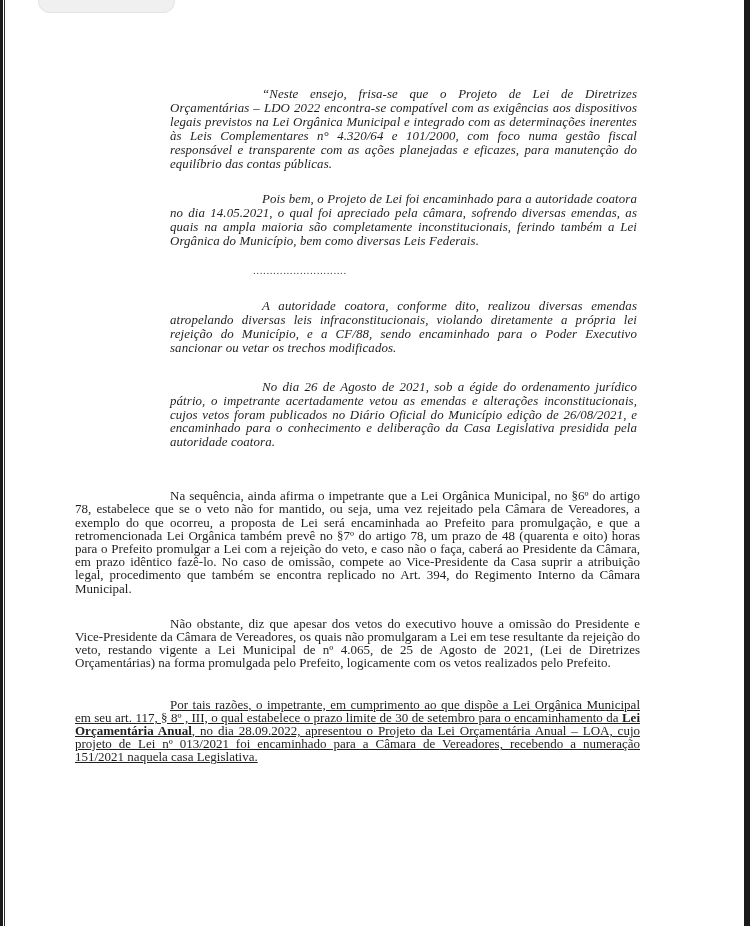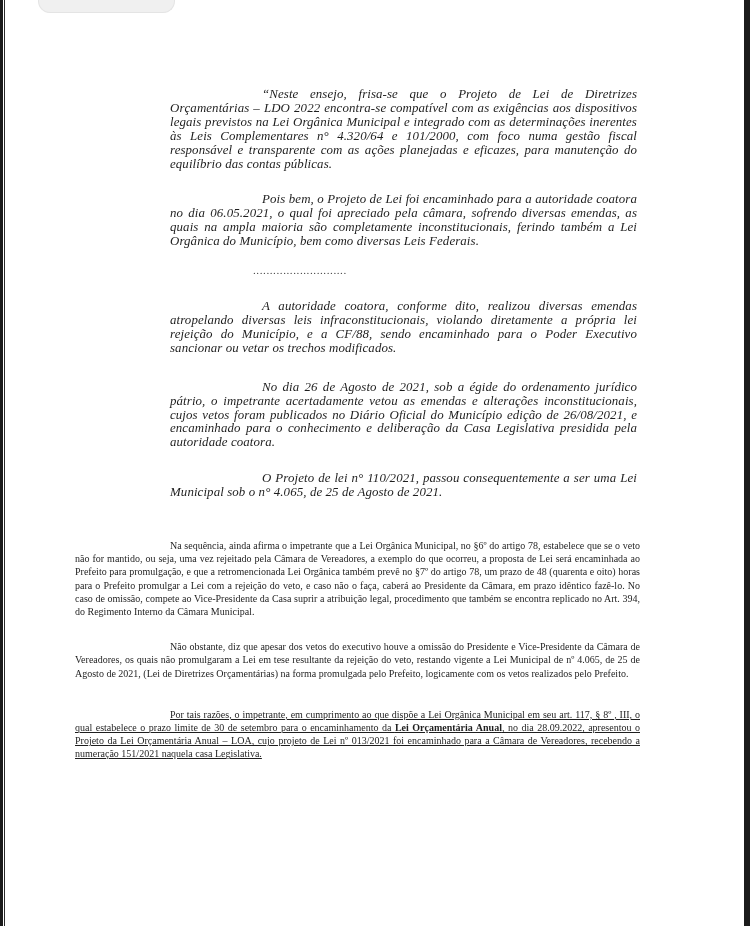--- a/index.html
+++ b/index.html
@@ -44,21 +44,21 @@
     width: 467px;
     text-indent: 92px;
     font-size: 12.9px;
     line-height: 13.9px;
     letter-spacing: 0.1px;
   }
   p.body {
     margin-left: 75px;
     width: 565px;
     text-indent: 95px;
-    font-size: 10px;
+    font-size: 13px;
     line-height: 13.2px;
   }
   p.dots {
     margin-left: 253px;
     font-size: 11px;
     line-height: 11px;
     letter-spacing: 0.6px;
     color: #444444;
     text-align: left;
     font-style: normal;
@@ -77,21 +77,20 @@
 </style>
 </head>
 <body>
 
 <div class="edge-strip edge-left"></div>
 <div class="edge-strip edge-right"></div>
 <div class="top-tab"></div>
 
 <div class="doc-page">
     <p class="block block-0 quote"><span>“Neste ensejo, frisa-se que o Projeto de Lei de Diretrizes Orçamentárias – LDO 2022 encontra-se compatível com as exigências aos dispositivos legais previstos na Lei Orgânica Municipal e integrado com as determinações inerentes às Leis Complementares n° 4.320/64 e 101/2000, com foco numa gestão fiscal responsável e transparente com as ações planejadas e eficazes, para manutenção do equilíbrio das contas públicas.</span></p>
-    <p class="block block-1 quote"><span>Pois bem, o Projeto de Lei foi encaminhado para a autoridade coatora no dia 06.05.2021, o qual foi apreciado pela câmara, sofrendo diversas emendas, as quais na ampla maioria são completamente inconstitucionais, ferindo também a Lei Orgânica do Município, bem como diversas Leis Federais.</span></p>
+    <p class="block block-1 quote"><span>Pois bem, o Projeto de Lei foi encaminhado para a autoridade coatora no dia 14.05.2021, o qual foi apreciado pela câmara, sofrendo diversas emendas, as quais na ampla maioria são completamente inconstitucionais, ferindo também a Lei Orgânica do Município, bem como diversas Leis Federais.</span></p>
     <p class="block block-2 dots"><span>............................</span></p>
     <p class="block block-3 quote"><span>A autoridade coatora, conforme dito, realizou diversas emendas atropelando diversas leis infraconstitucionais, violando diretamente a própria lei rejeição do Município, e a CF/88, sendo encaminhado para o Poder Executivo sancionar ou vetar os trechos modificados.</span></p>
     <p class="block block-4 quote"><span>No dia 26 de Agosto de 2021, sob a égide do ordenamento jurídico pátrio, o impetrante acertadamente vetou as emendas e alterações inconstitucionais, cujos vetos foram publicados no Diário Oficial do Município edição de 26/08/2021, e encaminhado para o conhecimento e deliberação da Casa Legislativa presidida pela autoridade coatora.</span></p>
-    <p class="block block-5 quote"><span>O Projeto de lei n° 110/2021, passou consequentemente a ser uma Lei Municipal sob o n° 4.065, de 25 de Agosto de 2021.</span></p>
     <p class="block block-7 body"><span>Na sequência, ainda afirma o impetrante que a Lei Orgânica Municipal, no §6º do artigo 78, estabelece que se o veto não for mantido, ou seja, uma vez rejeitado pela Câmara de Vereadores, a exemplo do que ocorreu, a proposta de Lei será encaminhada ao Prefeito para promulgação, e que a retromencionada Lei Orgânica também prevê no §7º do artigo 78, um prazo de 48 (quarenta e oito) horas para o Prefeito promulgar a Lei com a rejeição do veto, e caso não o faça, caberá ao Presidente da Câmara, em prazo idêntico fazê-lo. No caso de omissão, compete ao Vice-Presidente da Casa suprir a atribuição legal, procedimento que também se encontra replicado no Art. 394, do Regimento Interno da Câmara Municipal.</span></p>
     <p class="block block-8 body"><span>Não obstante, diz que apesar dos vetos do executivo houve a omissão do Presidente e Vice-Presidente da Câmara de Vereadores, os quais não promulgaram a Lei em tese resultante da rejeição do veto, restando vigente a Lei Municipal de nº 4.065, de 25 de Agosto de 2021, (Lei de Diretrizes Orçamentárias) na forma promulgada pelo Prefeito, logicamente com os vetos realizados pelo Prefeito.</span></p>
     <p class="block block-9 body"><span>Por tais razões, o impetrante, em cumprimento ao que dispõe a Lei Orgânica Municipal em seu art. 117, § 8º , III, o qual estabelece o prazo limite de 30 de setembro para o encaminhamento da </span><b>Lei Orçamentária Anual</b><span>, no dia 28.09.2022, apresentou o Projeto da Lei Orçamentária Anual – LOA, cujo projeto de Lei nº 013/2021 foi encaminhado para a Câmara de Vereadores, recebendo a numeração 151/2021 naquela casa Legislativa.</span></p>
   </div>
 
 </body></html>

